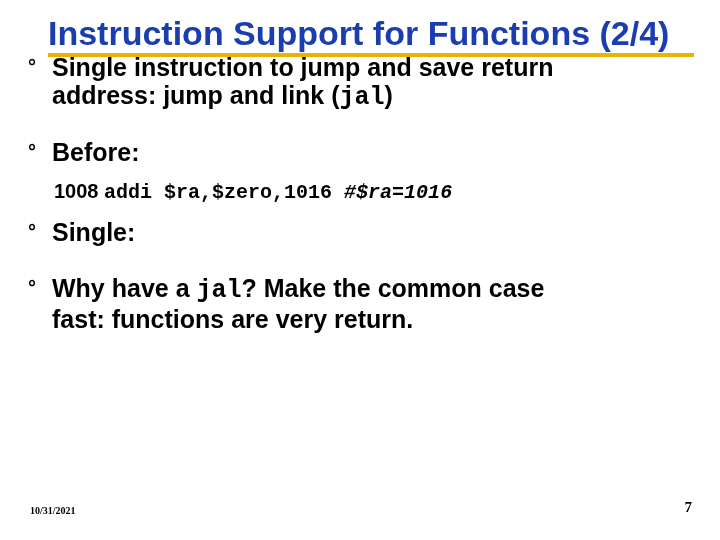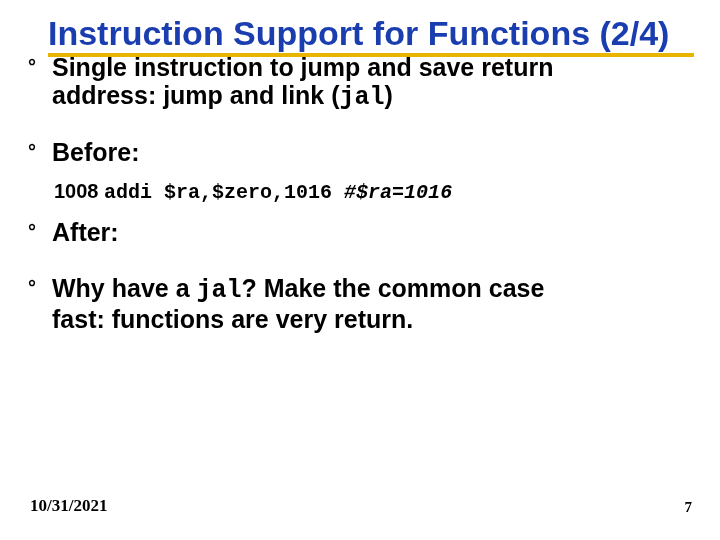--- a/index.html
+++ b/index.html
@@ -68,21 +68,21 @@
   }
   .addr {
     font-family: Arial, Helvetica, sans-serif;
     font-weight: bold;
   }
   .italic { font-style: italic; }
   .footer-date {
     position: absolute;
     left: 30px;
     bottom: 24px;
-    font-size: 17px;
+    font-size: 10px;
     font-family: "Times New Roman", Times, serif;
     font-weight: bold;
     color: #000;
   }
   .footer-page {
     position: absolute;
     right: 28px;
     bottom: 24px;
     font-size: 15px;
     font-family: "Times New Roman", Times, serif;
@@ -116,21 +116,21 @@
   <div class="gap-sm"></div>
 
   <div class="code-block">
     <div class="code-line"><span class="addr">1008 </span><span class="mono">addi $ra,$zero,1016 </span><span class="mono italic">#$ra=1016</span></div>
   </div>
 
   <div class="gap-sm"></div>
 
   <div class="bullet">
     <div class="deg">°</div>
-    <div class="txt">After:</div>
+    <div class="txt">Single:</div>
   </div>
 
   <div class="gap-sm"></div>
 
 
   <div class="gap-sm"></div>
 
   <div class="bullet">
     <div class="deg">°</div>
     <div class="txt">

